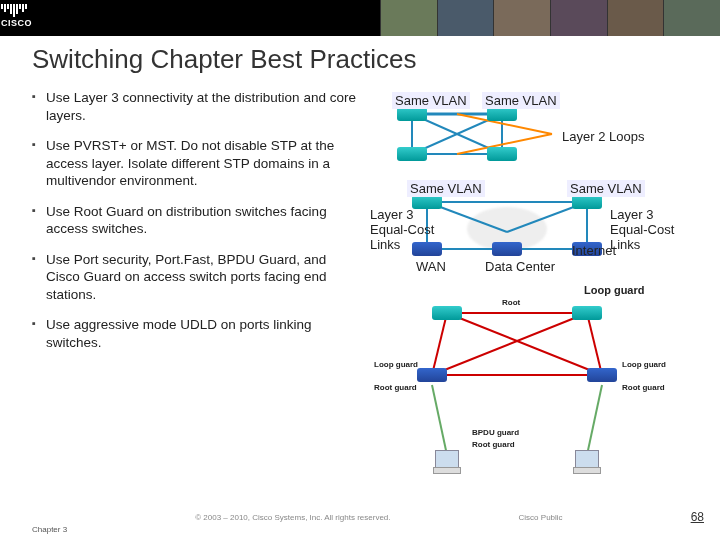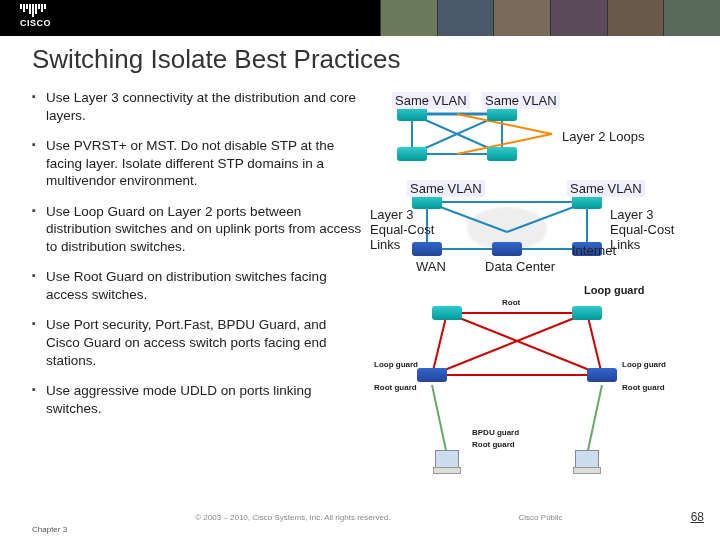--- a/index.html
+++ b/index.html
@@ -1,18 +1,18 @@
 <!DOCTYPE html>
 <html><head>
 <meta charset="utf-8">
 <style>
   * { margin: 0; padding: 0; box-sizing: border-box; }
   body { width: 720px; height: 540px; font-family: Arial, sans-serif; background: #fff; position: relative; overflow: hidden; }
   .header { height: 36px; background: #000; position: relative; }
-  .logo { position: absolute; left: 20px; top: 4px; color: #fff; font-size: 8px; }
+  .logo { position: absolute; left: 1px; top: 4px; color: #fff; font-size: 8px; }
   .logo-bars { display: flex; gap: 1px; }
   .logo-bars span { display: inline-block; width: 2px; background: #fff; }
   .logo-bars span:nth-child(1){height:5px}.logo-bars span:nth-child(2){height:8px}.logo-bars span:nth-child(3){height:5px}.logo-bars span:nth-child(4){height:10px}.logo-bars span:nth-child(5){height:13px}.logo-bars span:nth-child(6){height:10px}.logo-bars span:nth-child(7){height:5px}.logo-bars span:nth-child(8){height:8px}.logo-bars span:nth-child(9){height:5px}
   .logo-text { font-size: 9px; margin-top: 1px; font-weight: bold; letter-spacing: 0.5px; }
   .header-photos { position: absolute; right: 0; top: 0; height: 36px; width: 340px; display: flex; }
   .header-photos div { flex: 1; background: #555; border-left: 1px solid #333; }
   .header-photos div:nth-child(1){background:#6a7a5a}.header-photos div:nth-child(2){background:#4a5a6a}.header-photos div:nth-child(3){background:#7a6a5a}.header-photos div:nth-child(4){background:#5a4a5a}.header-photos div:nth-child(5){background:#6a5a4a}.header-photos div:nth-child(6){background:#5a6a5a}
   .title { font-size: 26px; font-weight: normal; color: #333; padding: 8px 0 14px 32px; }
   .content { display: flex; padding: 0 20px 0 32px; justify-content: center; }
   .bullets { width: 330px; font-size: 13.5px; color: #222; }
@@ -59,27 +59,26 @@
   <div class="header-photos">
       <div></div>
       <div></div>
       <div></div>
       <div></div>
       <div></div>
       <div></div>
     </div>
 </div>
 
-<h1 class="title">Switching Isolate Best Practices</h1>
+<h1 class="title">Switching Chapter Best Practices</h1>
 
 <div class="content">
   <ul class="bullets">
     <li>Use Layer 3 connectivity at the distribution and core layers.</li>
-    <li>Use PVRST+ or MST. Do not disable STP at the facing layer. Isolate different STP domains in a multivendor environment.</li>
-    <li>Use Loop Guard on Layer 2 ports between distribution switches and on uplink ports from access to distribution switches.</li>
+    <li>Use PVRST+ or MST. Do not disable STP at the access layer. Isolate different STP domains in a multivendor environment.</li>
     <li>Use Root Guard on distribution switches facing access switches.</li>
     <li>Use Port security, Port.Fast, BPDU Guard, and Cisco Guard on access switch ports facing end stations.</li>
     <li>Use aggressive mode UDLD on ports linking switches.</li>
   </ul>
 
   <div class="figures">
 
     <div class="fig fig1">
       <svg class="lines">
           <line x1="40" y1="25" x2="130" y2="25" stroke="#28b" stroke-width="3"></line>

